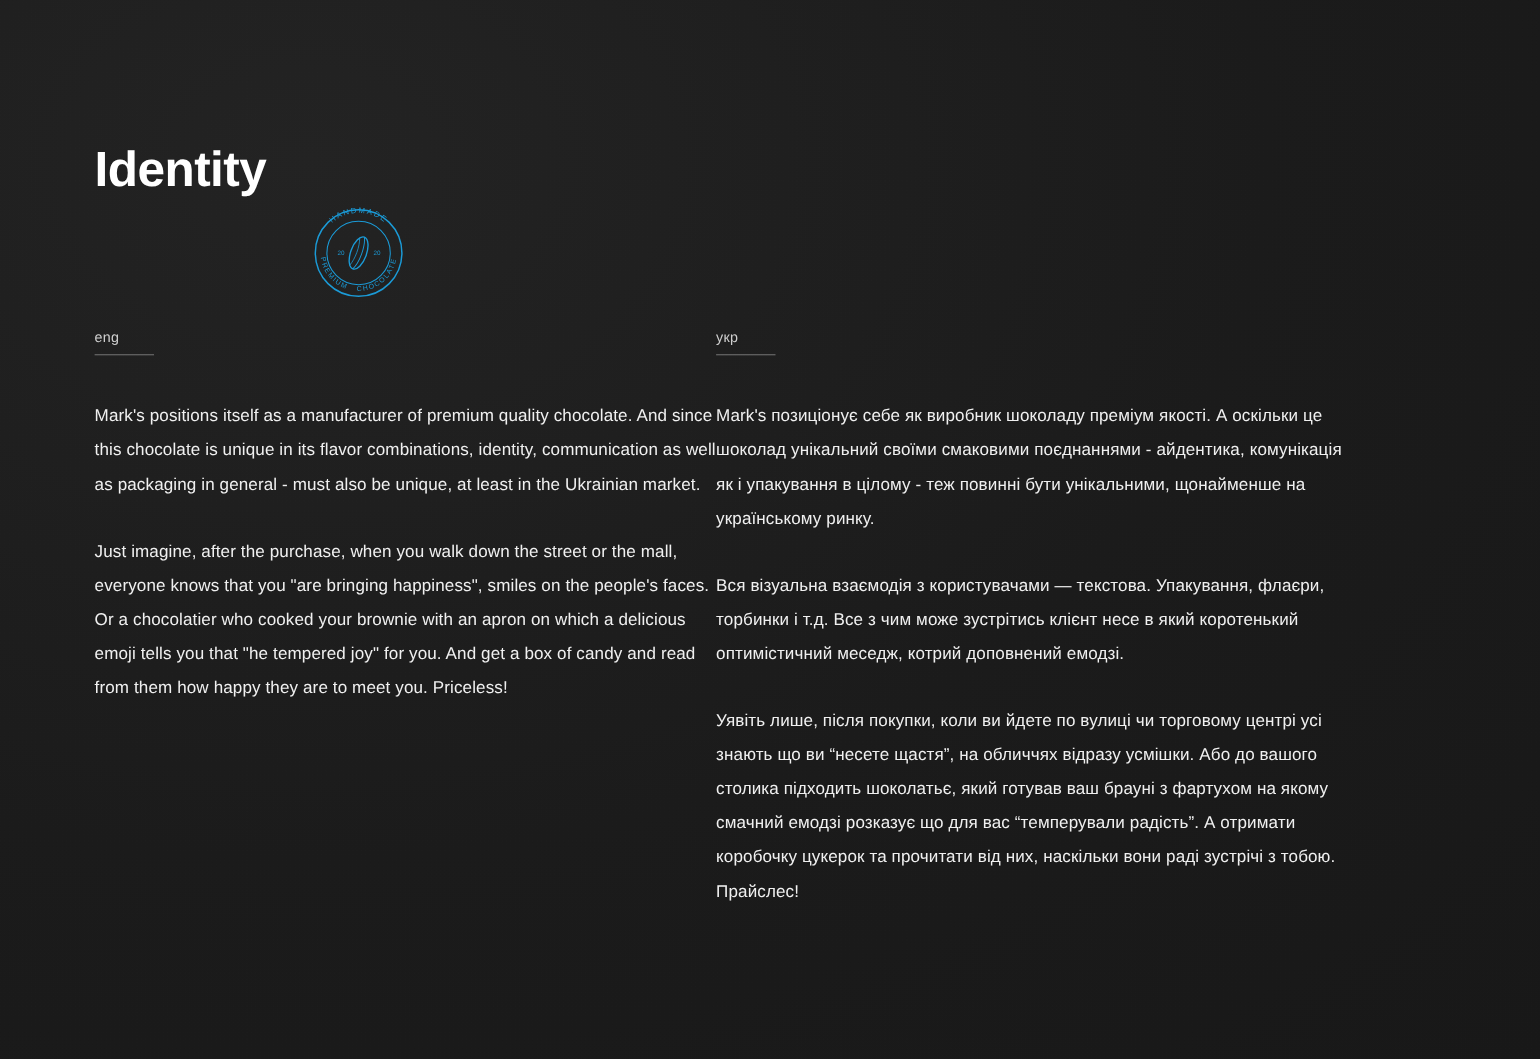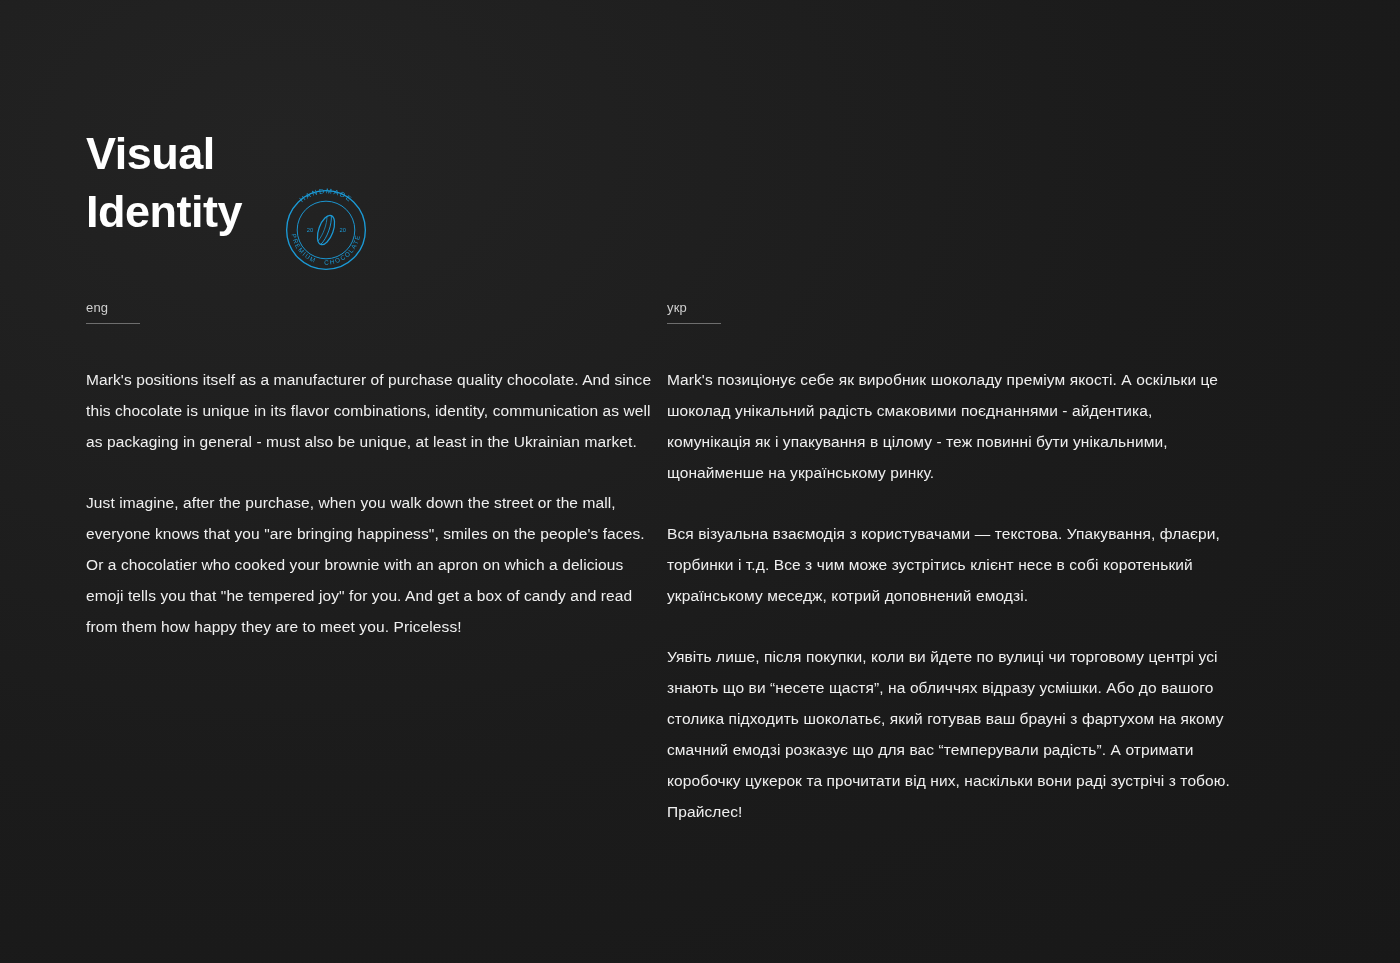--- a/index.html
+++ b/index.html
@@ -56,21 +56,21 @@
     height: 96px;
     z-index: 2;
   }
 
   .columns {
     position: absolute;
     left: 86px;
     top: 298px;
     width: 1230px;
     display: flex;
-    gap: 16px;
+    gap: 0;
   }
   .col {
     width: 565px;
   }
   .col.right {
   }
   .lang-label {
     font-size: 13px;
     color: #cfcfcf;
     letter-spacing: 0.2px;
@@ -97,21 +97,20 @@
     margin-bottom: 0;
   }
 </style>
 </head>
 <body>
 
 <div class="page">
   <div class="texture"></div>
 
   <div class="title">
-    <span class="line">Visual</span>
     <span class="line">Identity</span>
   </div>
 
   <div class="stamp">
     <svg viewBox="0 0 100 100" width="96" height="96" aria-hidden="true">
       <defs>
         <path id="arcTop" d="M 12,50 A 38,38 0 0 1 88,50"></path>
         <path id="arcBottom" d="M 14,50 A 36,36 0 0 0 86,50"></path>
       </defs>
       <circle cx="50" cy="50" r="41" fill="none" stroke="#1b9ad6" stroke-width="1.4"></circle>
@@ -132,23 +131,23 @@
         <textPath href="#arcBottom" startOffset="72%" text-anchor="middle">CHOCOLATE</textPath>
       </text>
       <text x="30" y="52" font-family="'Liberation Sans', sans-serif" font-size="6" fill="#1b9ad6">20</text>
       <text x="64" y="52" font-family="'Liberation Sans', sans-serif" font-size="6" fill="#1b9ad6">20</text>
     </svg>
   </div>
 
   <div class="columns">
     <div class="col left">
       <div class="lang-label">eng</div>
-      <p class="para">Mark's positions itself as a manufacturer of purchase quality chocolate. And since this chocolate is unique in its flavor combinations, identity, communication as well as packaging in general - must also be unique, at least in the Ukrainian market.</p>
+      <p class="para">Mark's positions itself as a manufacturer of premium quality chocolate. And since this chocolate is unique in its flavor combinations, identity, communication as well as packaging in general - must also be unique, at least in the Ukrainian market.</p>
       <p class="para">Just imagine, after the purchase, when you walk down the street or the mall, everyone knows that you "are bringing happiness", smiles on the people's faces. Or a chocolatier who cooked your brownie with an apron on which a delicious emoji tells you that "he tempered joy" for you. And get a box of candy and read from them how happy they are to meet you. Priceless!</p>
     </div>
     <div class="col right">
       <div class="lang-label">укр</div>
-      <p class="para">Mark's позиціонує себе як виробник шоколаду преміум якості. А оскільки це шоколад унікальний радість смаковими поєднаннями - айдентика, комунікація як і упакування в цілому - теж повинні бути унікальними, щонайменше на українському ринку.</p>
-      <p class="para">Вся візуальна взаємодія з користувачами — текстова. Упакування, флаєри, торбинки і т.д. Все з чим може зустрітись клієнт несе в собі коротенький українському меседж, котрий доповнений емодзі.</p>
+      <p class="para">Mark's позиціонує себе як виробник шоколаду преміум якості. А оскільки це шоколад унікальний своїми смаковими поєднаннями - айдентика, комунікація як і упакування в цілому - теж повинні бути унікальними, щонайменше на українському ринку.</p>
+      <p class="para">Вся візуальна взаємодія з користувачами — текстова. Упакування, флаєри, торбинки і т.д. Все з чим може зустрітись клієнт несе в який коротенький оптимістичний меседж, котрий доповнений емодзі.</p>
       <p class="para">Уявіть лише, після покупки, коли ви йдете по вулиці чи торговому центрі усі знають що ви “несете щастя”, на обличчях відразу усмішки. Або до вашого столика підходить шоколатьє, який готував ваш брауні з фартухом на якому смачний емодзі розказує що для вас “темперували радість”. А отримати коробочку цукерок та прочитати від них, наскільки вони раді зустрічі з тобою. Прайслес!</p>
     </div>
   </div>
 </div>
 
 </body></html>

